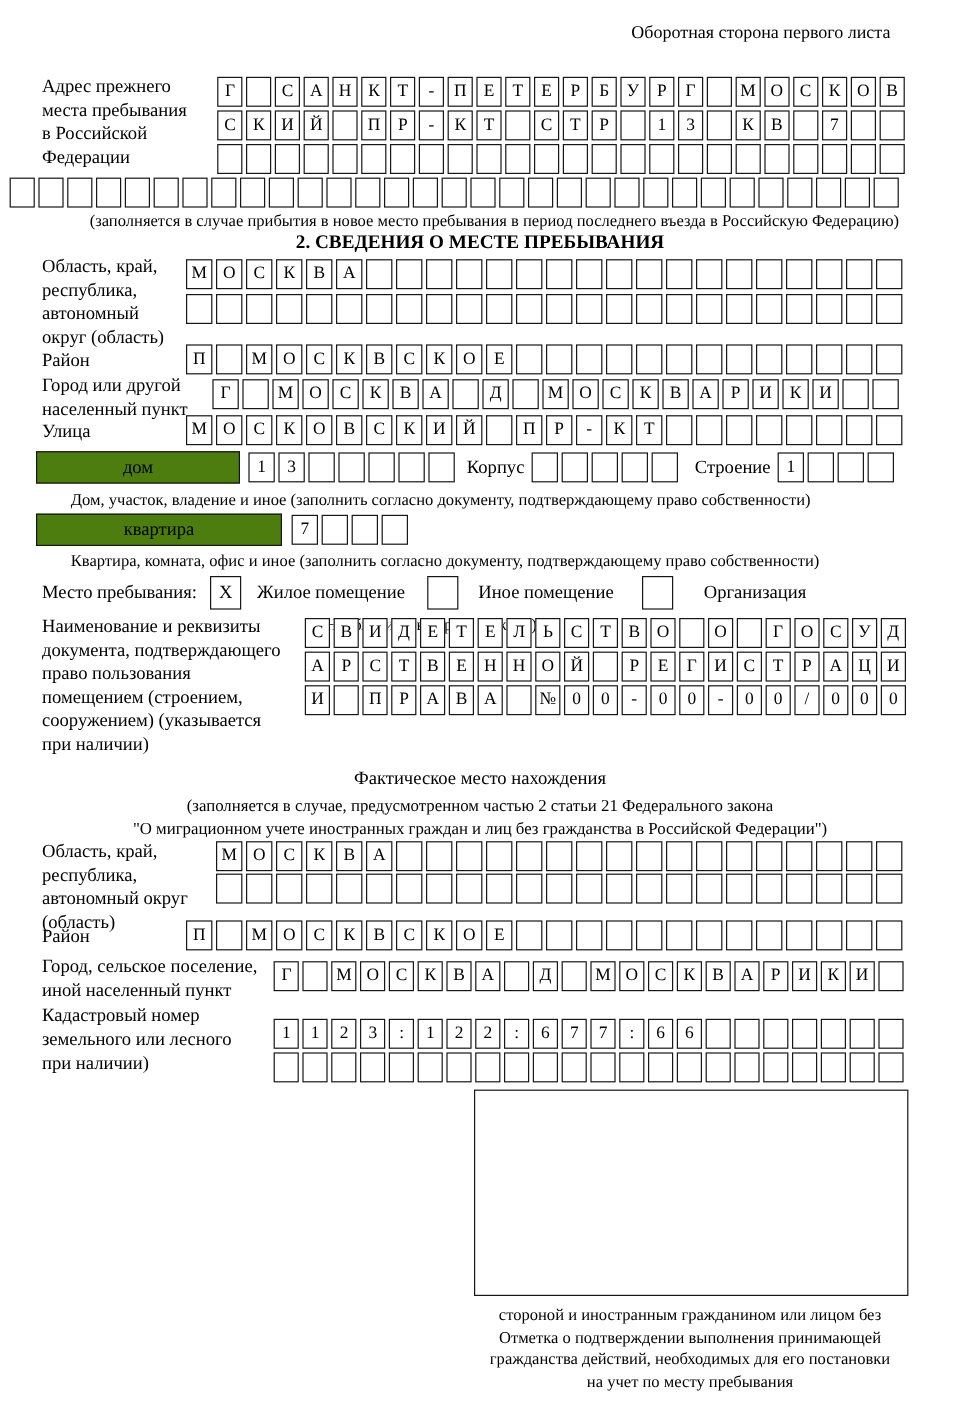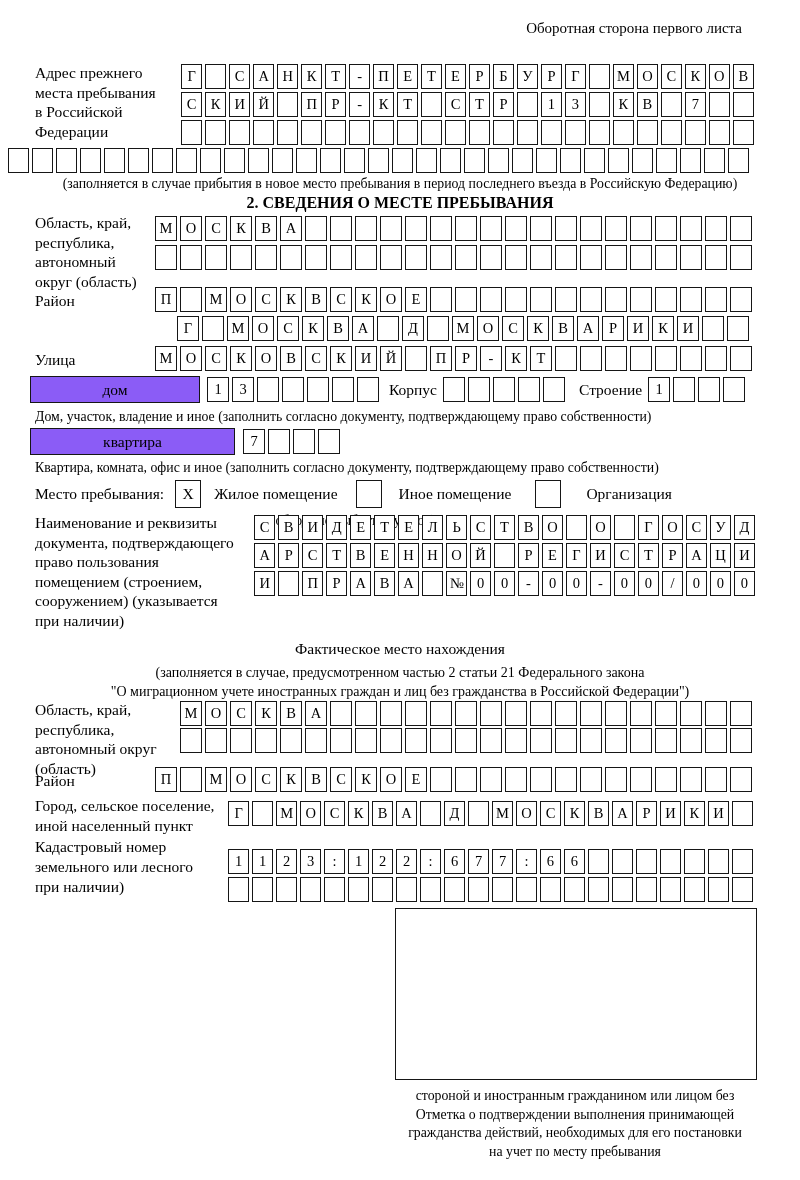--- a/index.html
+++ b/index.html
@@ -17,26 +17,26 @@
   .single { font-size:15.5px; line-height:19.5px; white-space:nowrap; }
   .boxrow { display:flex; gap:3px; }
   .cell {
     flex:0 0 auto; width:22px; height:25px;
     border:1.5px solid #161616; background:#fff;
     display:flex; align-items:center; justify-content:center;
     font-size:14.5px; line-height:1;
   }
   .tight { gap:2.6px; }
   .tight .cell { width:21.4px; }
-  .caption { font-size:13.8px; line-height:18.5px; }
+  .caption { font-size:13.8px; line-height:18.5px;padding-left:24px; }
   .center { text-align:center; }
   .h2 { font-size:16px; font-weight:bold; }
   .subhead { font-size:15.5px; font-weight:normal; }
   .widebox {
-    height:27px; border:1.5px solid #161616; background:#8b5cf6;
+    height:27px; border:1.5px solid #161616; background:#4d7c0f;
     display:flex; align-items:center; justify-content:center;
     font-size:15.5px; flex:0 0 auto;
   }
   .flexrow { display:flex; align-items:center; }
   .checkbox {
     flex:0 0 auto; width:26px; height:28px; border:1.6px solid #161616;
     display:flex; align-items:center; justify-content:center;
     font-size:15.5px; background:#fff;
   }
   .inlbl { font-size:15.5px; white-space:nowrap; }
@@ -253,20 +253,24 @@
       <span class="cell"></span>
       <span class="cell"></span>
       <span class="cell"></span>
       <span class="cell"></span>
       <span class="cell"></span>
       <span class="cell"></span>
       <span class="cell"></span>
       <span class="cell"></span>
     </div>
 
+  <div class="abs lbl lh20" style="left:35px; top:312px; width:145px;">
+      <div class="lbl-line">Город или другой</div>
+      <div class="lbl-line">населенный пункт</div>
+    </div>
   <div class="abs boxrow" style="left:177px; top:316px;">
       <span class="cell">Г</span>
       <span class="cell"></span>
       <span class="cell">М</span>
       <span class="cell">О</span>
       <span class="cell">С</span>
       <span class="cell">К</span>
       <span class="cell">В</span>
       <span class="cell">А</span>
       <span class="cell"></span>

